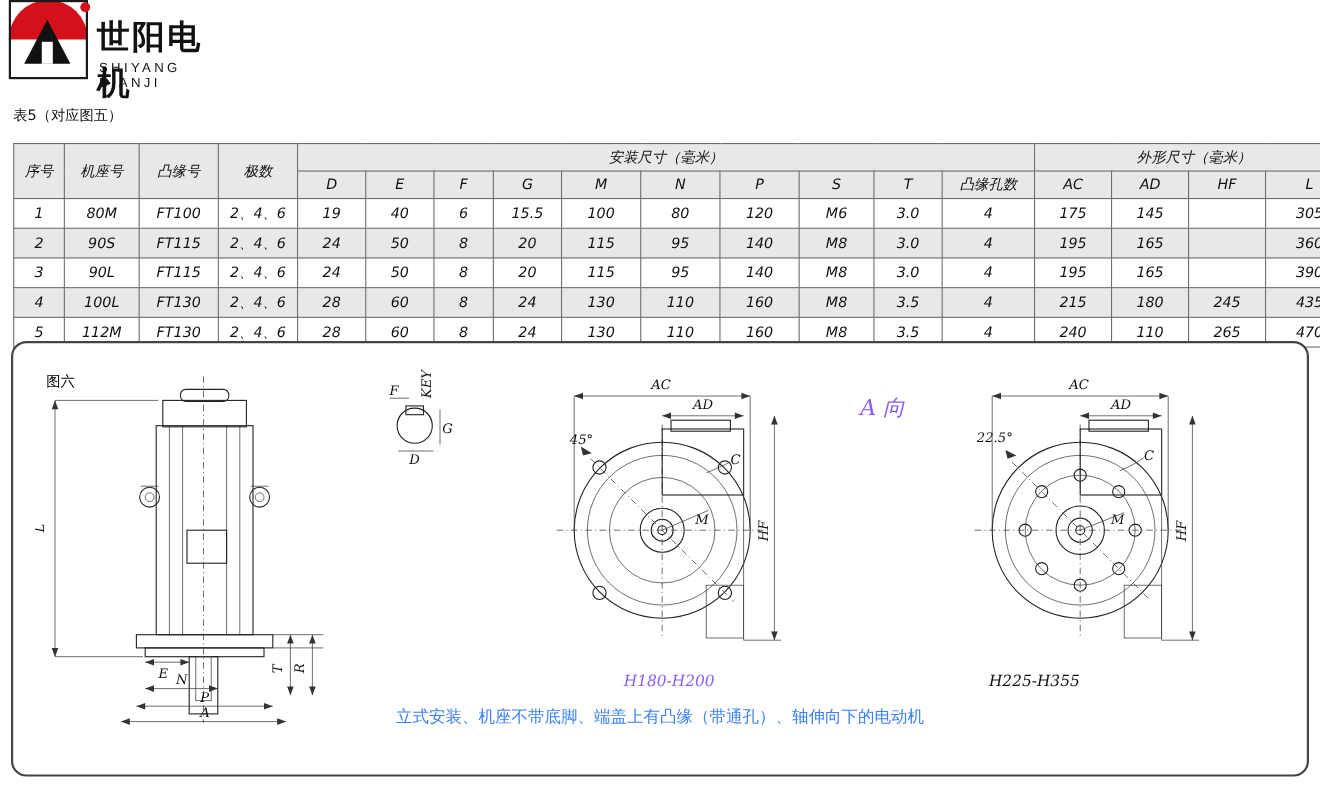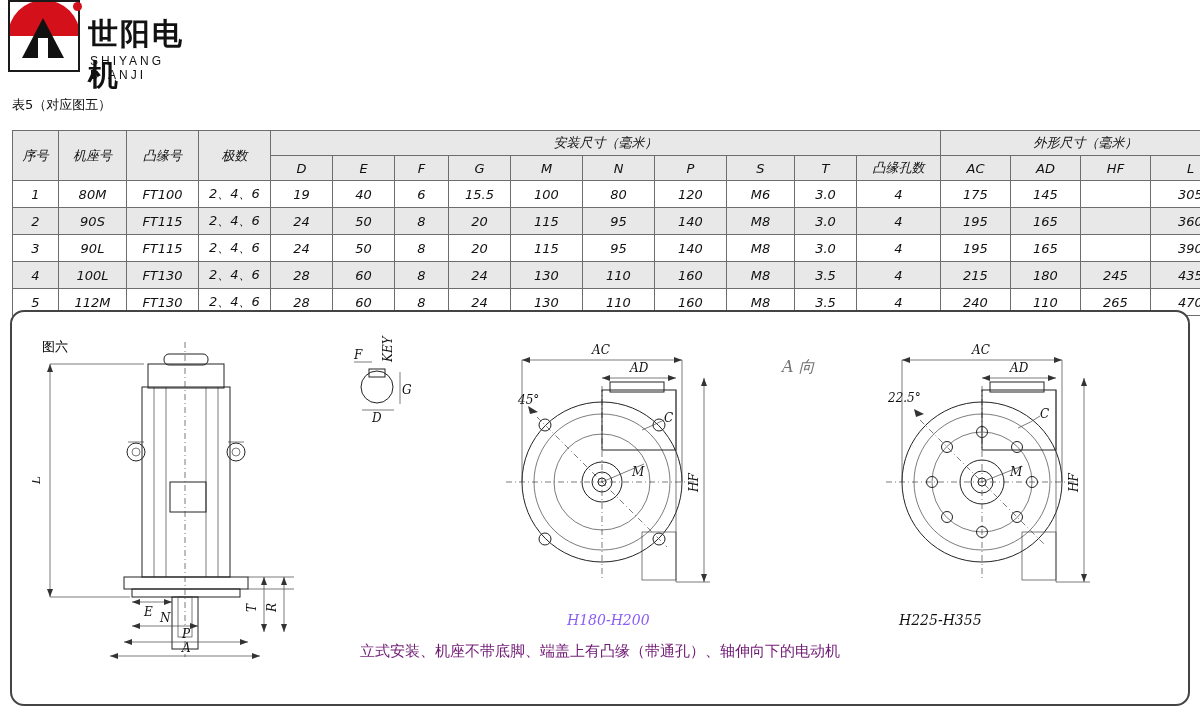--- a/index.html
+++ b/index.html
@@ -78,28 +78,28 @@
     position:absolute;left:10px;top:310px;width:1180px;height:396px;
     border:2px solid #444;border-radius:14px;box-sizing:border-box;background:#fff;
   }
   .panel-label{
     position:absolute;left:30px;top:26px;font-size:13px;color:#000000;
     font-family:"DejaVu Sans",sans-serif;
     text-align:right;
   }
   .fig-caption{
     position:absolute;left:0;top:330px;width:100%;text-align:center;
-    font-size:15px;color:#701a75;font-family:"DejaVu Sans",sans-serif;
+    font-size:15px;color:#3b82f6;font-family:"DejaVu Sans",sans-serif;
   }
   .sub-a{position:absolute;left:555px;top:300px;font-size:14px;
      font-family:"DejaVu Serif",serif;font-style:italic;color:#8b5cf6;}
   .sub-b{position:absolute;left:887px;top:300px;font-size:14px;
      font-family:"DejaVu Serif",serif;font-style:italic;color:#111;}
-  .arrow-note{position:absolute;left:770px;top:45px;font-size:16px;
-     font-family:"DejaVu Serif",serif;font-style:italic;color:#737373;}
+  .arrow-note{position:absolute;left:770px;top:45px;font-size:20px;
+     font-family:"DejaVu Serif",serif;font-style:italic;color:#8b5cf6;}
   svg{display:block;}
   .ln{stroke:#222;fill:none;stroke-width:1;}
   .lnthin{stroke:#444;fill:none;stroke-width:0.7;}
   .dash{stroke:#444;fill:none;stroke-width:0.7;stroke-dasharray:6 3 1 3;}
   .it{font-family:"DejaVu Serif",serif;font-style:italic;font-size:12px;fill:#111;}
 </style>
 </head>
 <body>
 
 <div class="header">

